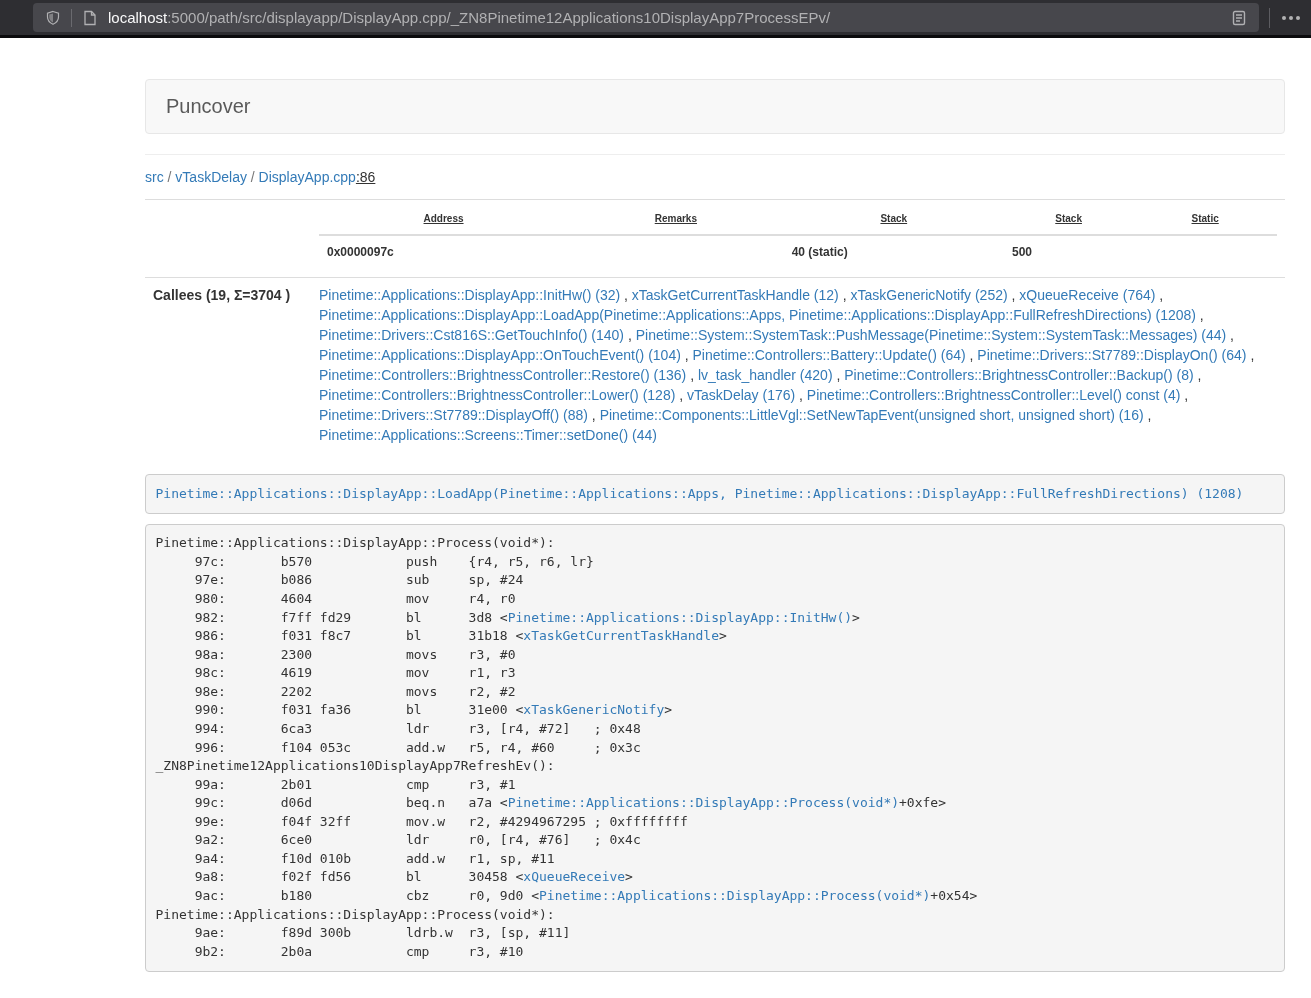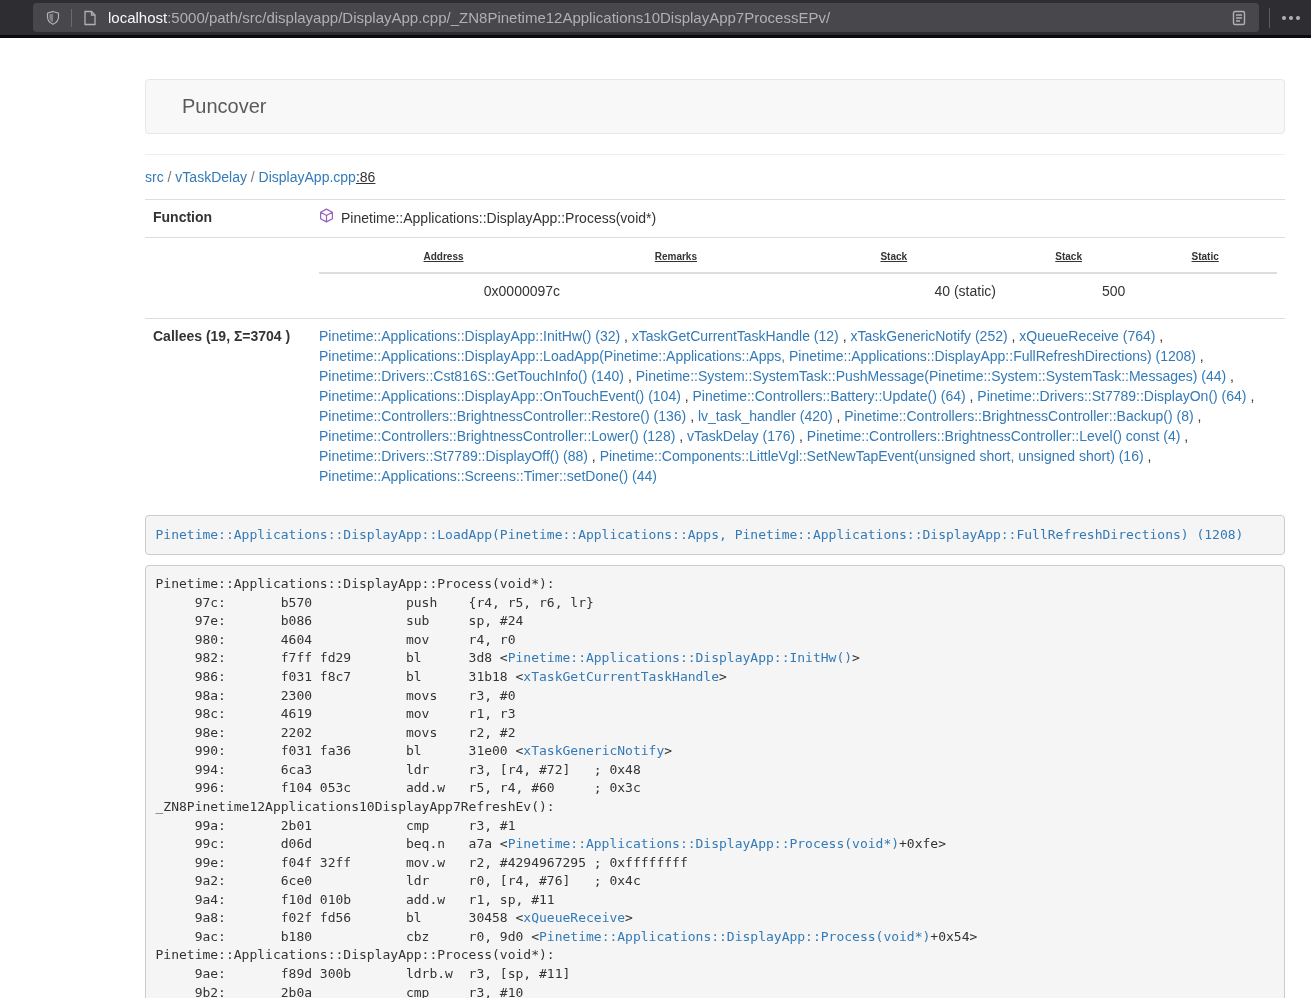--- a/index.html
+++ b/index.html
@@ -22,42 +22,42 @@
   .url-text{font-size:15px;white-space:nowrap;overflow:hidden;text-overflow:clip;margin-left:8px;flex:1;min-width:0;}
   .url-host{color:#f9f9fa;}
   .url-rest{color:var(--toolbar-fg);}
   .vsep2{width:1px;height:20px;background:#5c5c61;margin:0 10px;flex:0 0 auto;}
   .menu-dots{display:inline-flex;gap:3px;align-items:center;padding:4px 2px;cursor:pointer;}
   .menu-dots i{width:4px;height:4px;border-radius:50%;background:var(--toolbar-fg);display:block;}
 
   
   .page-wrap{width:1140px;margin:41px 0 0 145px;}
   .panel{background:var(--panel-bg);border:1px solid var(--panel-border);border-radius:4px;
-    padding:15px 36px;font-size:20px;color:#5a5a5a;}
+    padding:15px 20px;font-size:20px;color:#5a5a5a;}
   hr{border:0;border-top:1px solid #eee;margin:20px 0 12px 0;}
   .breadcrumb{margin:0 0 12px 0;font-size:14px;line-height:20px;}
   .breadcrumb a{color:var(--link);text-decoration:none;}
   .bc-sep{color:var(--muted);}
   .bc-suffix{color:var(--text);text-decoration:underline;}
 
   a{color:var(--link);text-decoration:none;cursor:pointer;}
 
   
   table.tbl{width:100%;border-collapse:collapse;margin-bottom:20px;}
   table.tbl > tbody > tr > td, table.tbl > tbody > tr > th{
     padding:8px;border-top:1px solid var(--tbl-border);vertical-align:top;
     text-align:left;font-size:14px;line-height:1.42857;}
   .label-col{width:150px;font-weight:bold;white-space:nowrap;}
   .func-name{display:inline-flex;align-items:center;gap:7px;}
   .cube{display:inline-block;vertical-align:-2px;}
 
   table.tbl-inner{width:100%;border-collapse:collapse;}
   table.tbl-inner th{padding:4px 8px 8px 8px;border-bottom:2px solid var(--tbl-border);
     font-weight:bold;text-align:center;font-size:10px;line-height:1.42857;text-decoration:underline;}
-  table.tbl-inner td{padding:8px;text-align:right;font-size:14px;line-height:1.42857;}
+  table.tbl-inner td{padding:8px;text-align:left;font-size:12px;line-height:1.42857;font-weight:bold;}
 
   .callees{line-height:20px;}
 
   
   pre{background:var(--code-bg);border:1px solid var(--code-border);border-radius:4px;
     padding:9.5px;margin:0 0 10px 0;font-family:"DejaVu Sans Mono",monospace;
     font-size:13px;line-height:1.42857;color:var(--text);white-space:pre;overflow:hidden;}
   pre a{font-family:inherit;}
 </style>
 </head>
@@ -97,33 +97,20 @@
 <div class="page-wrap">
 
   <div class="panel">Puncover</div>
 
   <hr>
 
   <div class="breadcrumb"><a href="#">src</a><span class="bc-sep"> / </span><a href="#">vTaskDelay</a><span class="bc-sep"> / </span><a href="#">DisplayApp.cpp</a><span class="bc-suffix">:86</span></div>
 
   <table class="tbl">
     <tbody>
-      <tr>
-        <td class="label-col">Function</td>
-        <td>
-          <span class="func-name">
-            <span class="cube">
-              <svg width="15" height="15" viewBox="0 0 16 16">
-                  <path fill="none" stroke="var(--icon-purple)" stroke-width="1.3" stroke-linejoin="round" d="M8 1.2 L14.3 4.6 V11.4 L8 14.8 L1.7 11.4 V4.6 Z M1.7 4.6 L8 8 L14.3 4.6 M8 8 V14.8"></path>
-                </svg>
-            </span>
-            <span>Pinetime::Applications::DisplayApp::Process(void*)</span>
-          </span>
-        </td>
-      </tr>
       <tr>
         <td class="label-col"></td>
         <td>
           <table class="tbl-inner">
             <colgroup>
                 <col style="width:26%">
                 <col style="width:22.5%">
                 <col style="width:23%">
                 <col style="width:13.5%">
                 <col style="width:15%">

